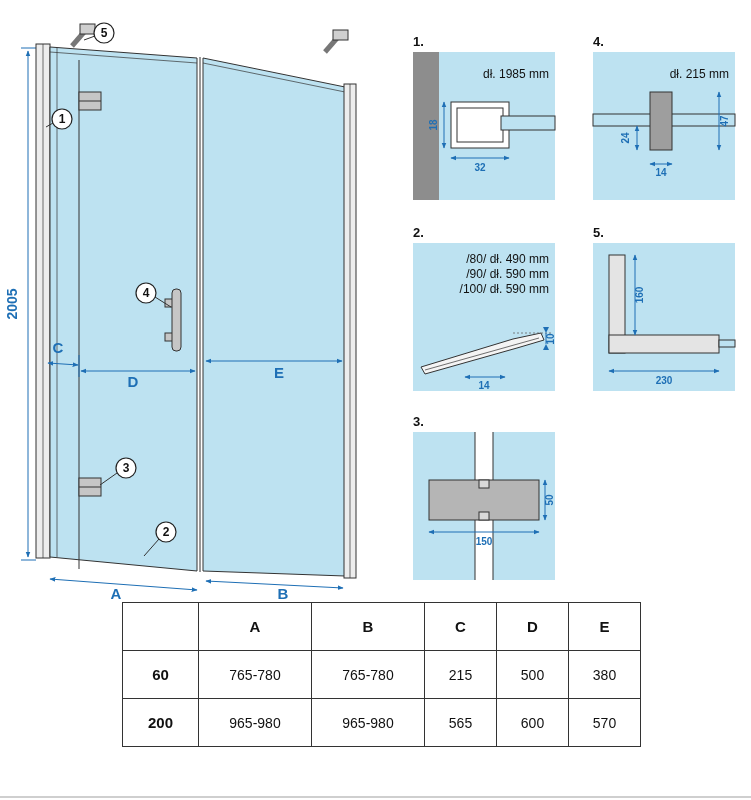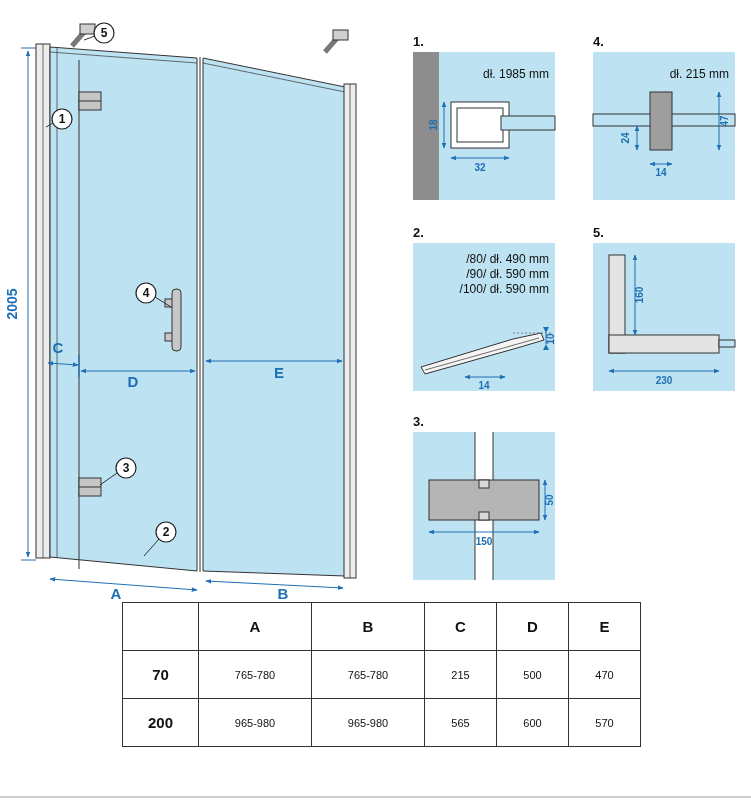--- a/index.html
+++ b/index.html
@@ -17,21 +17,21 @@
   .dimtext { fill:#1e6fb5; font-weight:bold; }
   .big { font-size:15px; }
   .small { font-size:10px; }
   .callout circle { fill:#fff; stroke:#222; stroke-width:1.2; }
   .callout text { font-size:12px; font-weight:bold; fill:#111; text-anchor:middle; }
   .dlabel { font-size:13px; font-weight:bold; fill:#111; }
   .dtitle { font-size:12px; fill:#111; text-anchor:end; }
   table.sizes { position:absolute; left:122px; top:602px; border-collapse:collapse; table-layout:fixed; background:#fff; }
   table.sizes th, table.sizes td {
     border:1px solid #333; text-align:center; vertical-align:middle;
-    height:48px; font-size:11px; color:#111; font-weight:normal;
+    height:48px; font-size:14px; color:#111; font-weight:normal;
   }
   table.sizes thead th, table.sizes tbody th { font-weight:bold; font-size:15px; }
   .bottom-rule { position:absolute; left:0; top:796px; width:751px; height:2px; background:#cfcfcf; }
 </style>
 </head>
 <body>
 
 <div class="page">
 
 <svg class="canvas" width="751" height="600" viewBox="0 0 751 600">
@@ -217,26 +217,26 @@
       <th></th>
       <th>A</th>
       <th>B</th>
       <th>C</th>
       <th>D</th>
       <th>E</th>
     </tr>
   </thead>
   <tbody>
     <tr>
-      <th>70</th>
+      <th>60</th>
       <td>765-780</td>
       <td>765-780</td>
       <td>215</td>
       <td>500</td>
-      <td>470</td>
+      <td>380</td>
     </tr>
     <tr>
       <th>200</th>
       <td>965-980</td>
       <td>965-980</td>
       <td>565</td>
       <td>600</td>
       <td>570</td>
     </tr>
   </tbody>

